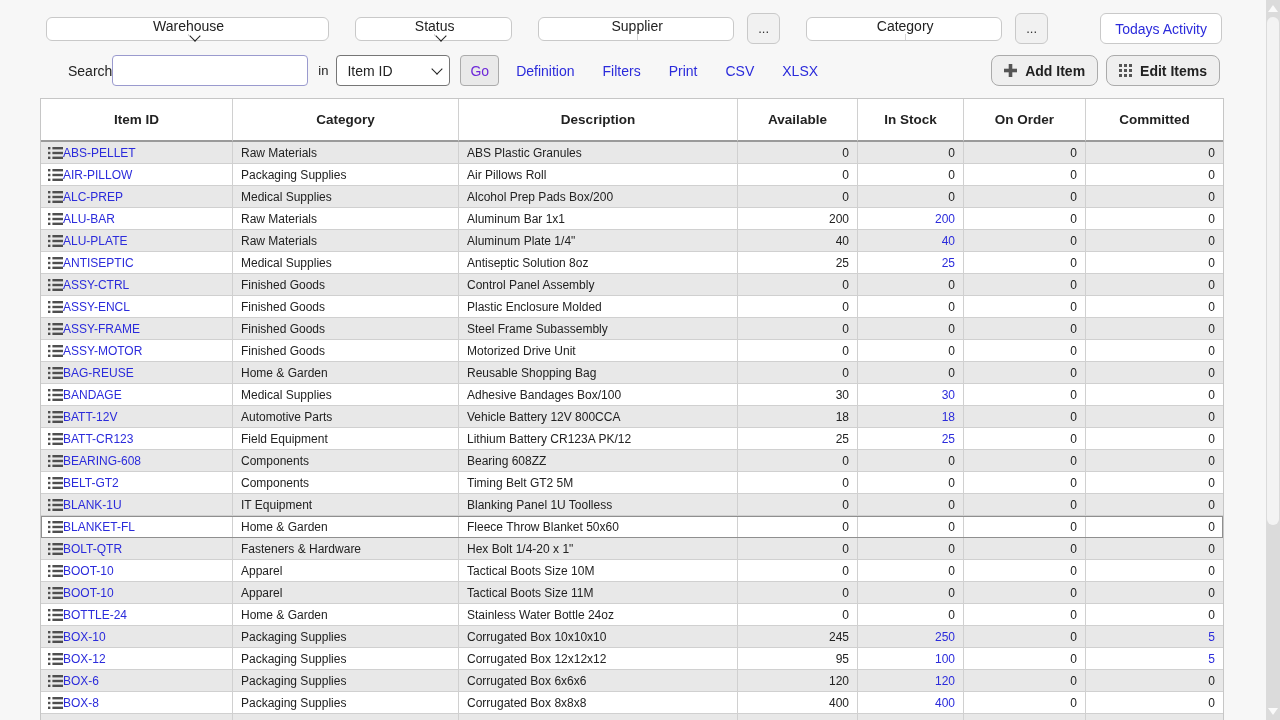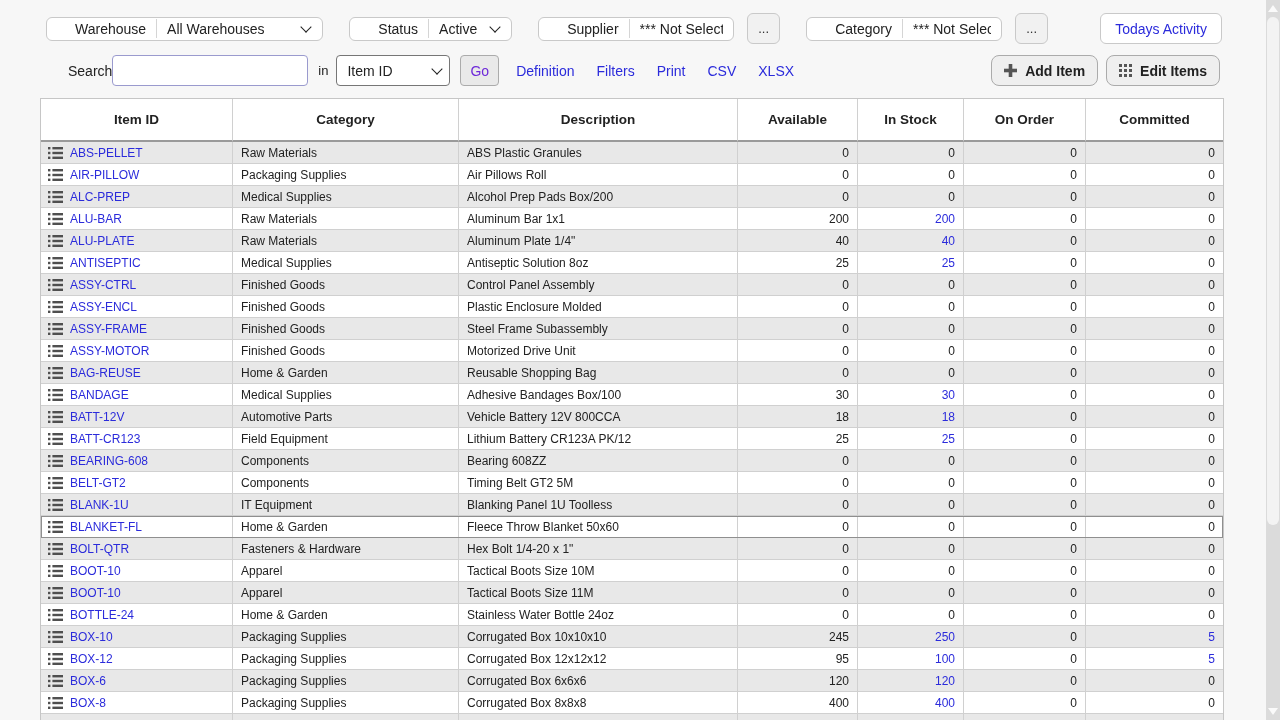--- a/index.html
+++ b/index.html
@@ -4,21 +4,21 @@
 <style>
   * { margin:0; padding:0; box-sizing:border-box; }
   html,body { width:1280px; height:720px; overflow:hidden; }
   body { background:#f7f7f7; font-family:"Liberation Sans", sans-serif; color:#222; }
   .page { position:relative; width:1266px; height:720px; }
 
   
   .topbar { display:flex; align-items:center; padding:13px 44px 0 46px; gap:26px; }
   .fgroup { display:flex; align-items:center; gap:13px; }
   .fbox { display:flex; align-items:center; height:24px; background:#fff;
-          border:1px solid #c9c9c9; border-radius:6px; padding:0 10px 0 28px; }
+          border:1px solid #c9c9c9; border-radius:6px; padding:0 10px 0 12px;flex-direction:column; }
   .fbox .flabel { font-size:14px; color:#222; white-space:nowrap; }
   .fbox .fsep { width:1px; height:19px; background:#d5d5d5; margin:0 10px; }
   .fbox .fvalue { font-size:14px; color:#222; white-space:nowrap; overflow:hidden; }
   .chev { width:8px; height:8px; border-right:1.6px solid #222; border-bottom:1.6px solid #222;
           transform:rotate(45deg); margin:-4px 2px 0 14px; flex:none; }
   .wh-box { width:324px; } .wh-box .fvalue { flex:1; }
   .st-box { width:178px; } .st-box .fvalue { flex:1; }
   .sup-box { width:196px; } .sup-box .fvalue { flex:1; }
   .dots-btn { height:31px; width:33px; background:#f1f1f1; border:1px solid #c9c9c9;
               border-radius:6px; font-size:13px; color:#333; display:flex;
@@ -35,21 +35,21 @@
              background:#fff; padding:0 8px; font-size:13px; outline:none;
              font-family:"Liberation Sans", sans-serif; }
   .s-in { font-size:13px; margin:0 8px 0 10px; }
   .s-select { display:flex; align-items:center; width:114px; height:31px; background:#fff;
               border:1px solid #767676; border-radius:4px; padding:0 8px 0 10px; cursor:pointer; }
   .s-select .fvalue { font-size:14px; flex:1; }
   .s-select .chev { margin:-4px 0 0 4px; }
   .go-btn { height:31px; margin-left:10px; background:#e9e9e9; border:1px solid #ababab;
             border-radius:4px; font-size:14px; padding:0 9px; cursor:pointer; color:#6d28d9;
             display:flex; align-items:center; }
-  .links { display:flex; gap:22px; margin-left:17px; }
+  .links { display:flex; gap:28px; margin-left:17px; }
   .links a { color:#2b2bdb; font-size:14px; text-decoration:none; cursor:pointer; }
   .act-btn { height:31px; background:#efefef; border:1px solid #ababab; border-radius:8px;
              display:flex; align-items:center; gap:8px; padding:0 12px; font-size:14px;
              color:#222; cursor:pointer; white-space:nowrap;font-weight:bold; }
   .act-btn + .act-btn { margin-left:8px; }
   .btnrow { display:flex; margin-right:22px; }
 
   
   .tablewrap { margin:12px 0 0 40px; width:1184px; background:#fff;
                border:1px solid #c6c6c6; }
@@ -60,21 +60,21 @@
   .th:last-child { border-right:none; }
   .tr { display:grid; grid-template-columns:192px 226px 279px 120px 106px 122px 137px; }
   .tr.odd .td { background:#e8e8e8; }
   .tr.even .td { background:#fff; }
   .tr.hl { outline:1px solid #8f8f8f; outline-offset:-1px; }
   .td { height:22px; display:flex; align-items:center; font-size:12px;
         border-right:1px solid #d0d0d0; border-bottom:1px solid #d0d0d0;
         padding:0 8px; overflow:hidden; white-space:nowrap; }
   .td:last-child { border-right:none; }
   .td.num { justify-content:flex-end; }
-  .td.idcell { padding-left:7px; gap:7px; }
+  .td.idcell { padding-left:7px; gap:0; }
   .td a { color:#2b2bdb; text-decoration:none; cursor:pointer; }
   .listicon { flex:none; display:flex; cursor:pointer; }
 
   
   .sb { position:absolute; right:-14px; top:0; width:14px; height:720px; background:#dbdbdb; }
   .page { width:1266px; }
   .sb-up, .sb-down { position:absolute; left:2px; width:0; height:0; }
   .sb-up { top:5px; border-left:5px solid transparent; border-right:5px solid transparent;
            border-bottom:7px solid #fafafa; }
   .sb-down { bottom:5px; border-left:5px solid transparent; border-right:5px solid transparent;

